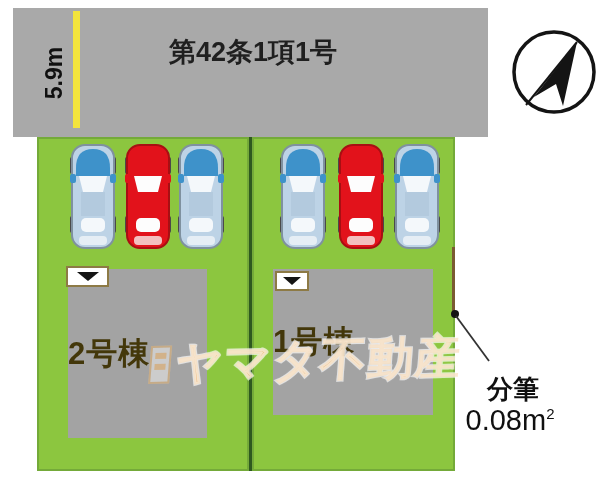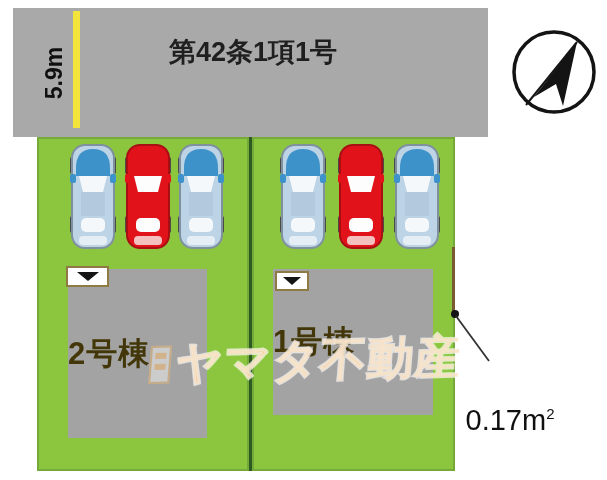--- a/index.html
+++ b/index.html
@@ -153,22 +153,23 @@
   </div>
   <div class="entrance-marker marker-1">
     <div class="triangle-down"></div>
   </div>
 
   <div class="subdiv-line"></div>
   <svg class="leader" viewBox="0 0 60 62">
     <circle cx="8" cy="9" r="4" fill="#141414"></circle>
     <line x1="9" y1="11" x2="42" y2="56" stroke="#333333" stroke-width="1.8"></line>
   </svg>
+  <div class="subdiv-label">分筆</div>
   <div class="subdiv-area">
-    <span>0.17m</span><sup>2</sup>
+    <span>0.08m</span><sup>2</sup>
   </div>
 
   <div class="watermark">
     <div class="watermark-logo">
       <div class="bar"></div>
         <div class="bar"></div>
     </div>
     <div class="watermark-text">ヤマタ不動産</div>
   </div>
 

